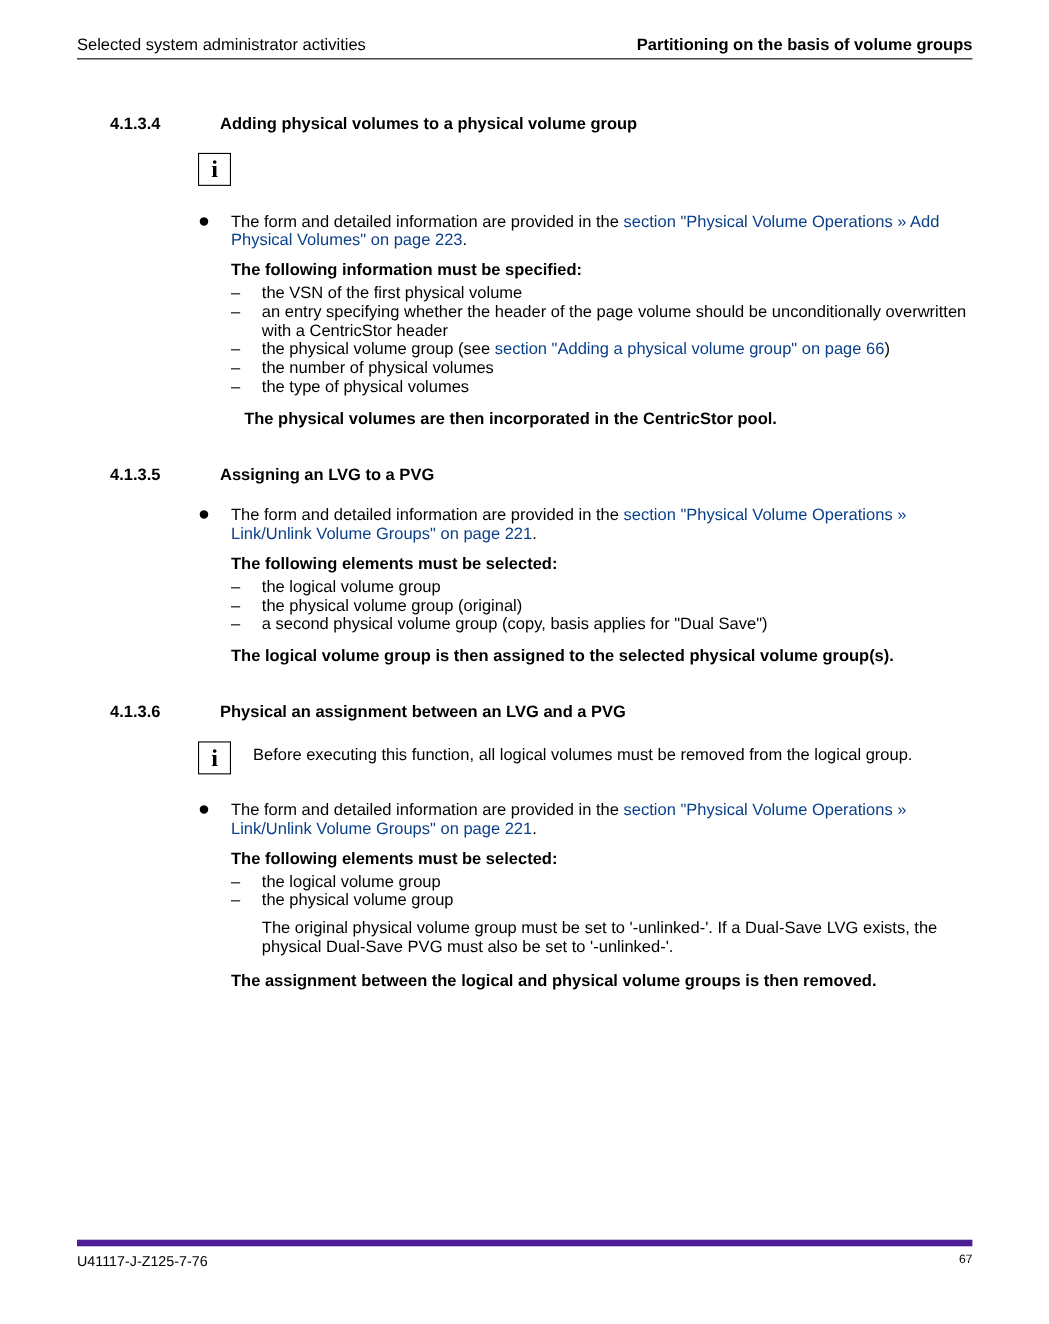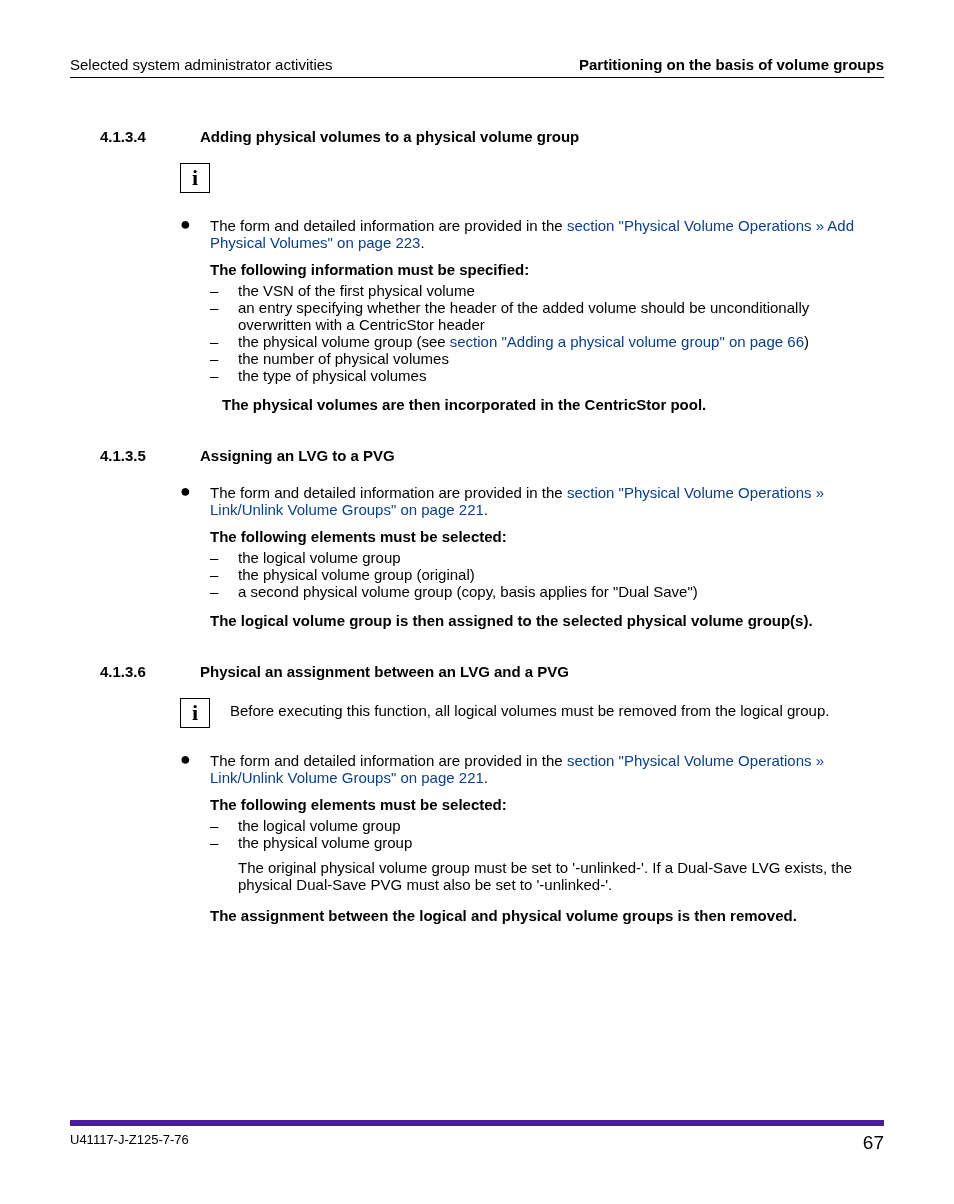--- a/index.html
+++ b/index.html
@@ -7,21 +7,21 @@
     font-size: 15px;
     margin: 0;
     padding: 0;
     color: #000;
     background: #fff;
   }
   .page {
     width: 954px;
     min-height: 1204px;
     box-sizing: border-box;
-    padding: 56px 70px 40px 70px;
+    padding: 32px 70px 40px 70px;
     position: relative;
   }
   .header-row {
     display: flex;
     justify-content: space-between;
     border-bottom: 1px solid #000;
     padding-bottom: 4px;
     margin-bottom: 50px;
   }
   .header-left {
@@ -112,21 +112,21 @@
     bottom: 50px;
     left: 70px;
     right: 70px;
     border-top: 6px solid #4c1d95;
     padding-top: 6px;
     display: flex;
     justify-content: space-between;
     font-size: 13px;
   }
   .footer-right {
-    font-size: 19px;
+    font-size: 11px;
   }
   p { margin: 2px 0; }
 </style>
 </head>
 <body>
 
 <div class="page">
 
   <div class="header-row">
     <div class="header-left">Selected system administrator activities</div>
@@ -149,21 +149,21 @@
             <span>The form and detailed information are provided in the </span><span class="link">section "Physical Volume Operations » Add Physical Volumes" on page 223</span><span>.</span>
           </p>
           <p class="sub-para" style="margin-left:0;">The following information must be specified:</p>
           <div class="dash-list" style="margin-left:0;">
             <div class="dash-row">
                 <div class="dash-mark">–</div>
                 <div class="dash-text">the VSN of the first physical volume</div>
               </div>
             <div class="dash-row">
                 <div class="dash-mark">–</div>
-                <div class="dash-text">an entry specifying whether the header of the added volume should be unconditionally overwritten with a CentricStor header</div>
+                <div class="dash-text">an entry specifying whether the header of the page volume should be unconditionally overwritten with a CentricStor header</div>
               </div>
             <div class="dash-row">
                 <div class="dash-mark">–</div>
                 <div class="dash-text"><span>the physical volume group (see </span><span class="link">section "Adding a physical volume group" on page 66</span><span>)</span></div>
               </div>
             <div class="dash-row">
                 <div class="dash-mark">–</div>
                 <div class="dash-text">the number of physical volumes</div>
               </div>
             <div class="dash-row">

